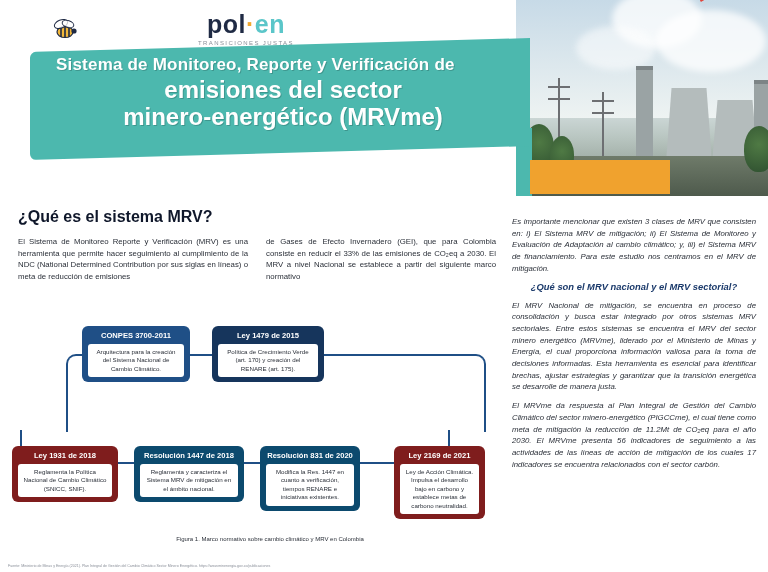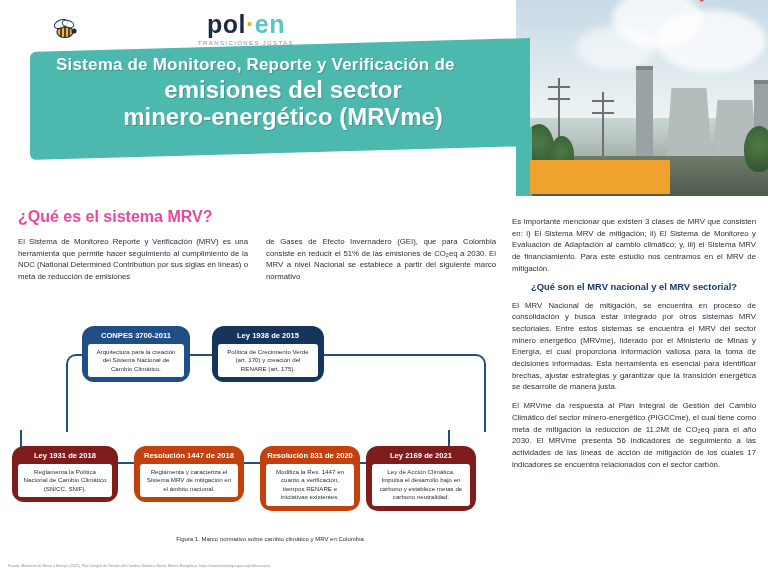--- a/index.html
+++ b/index.html
@@ -116,21 +116,21 @@
     width: 140px; height: 34px; background: #f0a22e;
   }
   .teal-accent {
     position: absolute; left: 500px; top: 128px;
     width: 16px; height: 68px; background: #4cb8ae;
   }
 
   
   .h1 {
     position: absolute; left: 18px; top: 208px;
-    font-size: 16px; font-weight: bold; color: #ec4899;
+    font-size: 16px; font-weight: bold; color: #0f172a;
   }
   .intro {
     position: absolute; left: 18px; top: 236px; width: 478px;
     column-count: 2; column-gap: 18px;
     font-size: 7.8px; line-height: 1.5; color: #2a2f38; text-align: justify;
   }
 
   
   .timeline {
     position: absolute; left: 6px; top: 318px; width: 500px; height: 212px;
@@ -140,48 +140,48 @@
   }
   .tl-top {
     left: 60px; top: 36px; width: 420px; height: 78px;
     border-bottom: none; border-radius: 10px 10px 0 0;
   }
   .tl-bottom {
     left: 14px; top: 112px; width: 430px; height: 34px;
     border-top: none; border-radius: 0 0 10px 10px;
   }
   .card {
-    position: absolute; border-radius: 12px; padding: 5px 6px;
+    position: absolute; border-radius: 6px; padding: 5px 6px;
     color: #ffffff;
   }
   .card-title {
     font-size: 7.6px; font-weight: bold; text-align: center; line-height: 1.2;
   }
   .card-body {
     margin-top: 4px; background: #ffffff; color: #2a2f38;
     border-radius: 3px; padding: 4px 5px;
     font-size: 6.2px; line-height: 1.35; text-align: center;
   }
   .c-blue  { background: #1f4f86; }
   .c-dark  { background: #16355c; }
-  .c-teal  { background: #c2410c; }
+  .c-teal  { background: #0c4a6e; }
   .c-navy  { background: #7f1d1d; }
   .fig-caption {
     position: absolute; left: 80px; top: 536px; width: 380px;
     font-size: 6px; color: #2a2f38; text-align: center;
   }
   .footer-note {
     position: absolute; left: 8px; bottom: 4px; width: 500px;
     font-size: 3.6px; color: #8a8f99;
   }
 
   
   .rcol {
     position: absolute; left: 512px; top: 216px; width: 244px;
-    font-size: 7.8px; line-height: 1.5; color: #2a2f38; text-align: justify;
+    font-size: 7.8px; line-height: 1.5; color: #2a2f38; text-align: justify; font-style: italic;
   }
   .rcol p { margin-bottom: 7px; }
   .rcol h2 {
     font-size: 9.4px; color: #1b3a6b; font-weight: bold;
     margin: 4px 0 6px; line-height: 1.3; text-align: center;
   }
 </style>
 </head>
 <body>
 
@@ -236,49 +236,49 @@
         <div class="title-l1">Sistema de Monitoreo, Reporte y Verificación de</div>
         <div class="title-l2">emisiones del sector</div>
         <div class="title-l3">minero-energético (MRVme)</div>
       </div>
     </div>
   </div>
 
   <div class="h1">¿Qué es el sistema MRV?</div>
   <div class="intro">
     <span>El Sistema de Monitoreo Reporte y Verificación (MRV) es una herramienta que permite hacer seguimiento al cumplimiento de la NDC (National Determined Contribution por sus siglas en líneas) o meta de reducción de emisiones</span>
-    <span style="display:block; break-before:column;">de Gases de Efecto Invernadero (GEI), que para Colombia consiste en reducir el 51% de las emisiones de CO₂eq a 2030. El MRV a nivel Nacional se establece a partir del siguiente marco normativo</span>
+    <span style="display:block; break-before:column;">de Gases de Efecto Invernadero (GEI), que para Colombia consiste en reducir el 33% de las emisiones de CO₂eq a 2030. El MRV a nivel Nacional se establece a partir del siguiente marco normativo</span>
   </div>
 
   <div class="timeline">
     <div class="tl-line tl-top"></div>
     <div class="tl-line tl-bottom"></div>
 
     <div class="card c-blue" style="left:76px; top:8px; width:108px;">
       <div class="card-title">CONPES 3700-2011</div>
       <div class="card-body">Arquitectura para la creación del Sistema Nacional de Cambio Climático.</div>
     </div>
     <div class="card c-dark" style="left:206px; top:8px; width:112px;">
-      <div class="card-title">Ley 1938 de 2015</div>
+      <div class="card-title">Ley 1479 de 2015</div>
       <div class="card-body">Política de Crecimiento Verde (art. 170) y creación del RENARE (art. 175).</div>
     </div>
 
     <div class="card c-navy" style="left:6px; top:128px; width:106px;">
       <div class="card-title">Ley 1931 de 2018</div>
       <div class="card-body">Reglamenta la Política Nacional de Cambio Climático (SNICC, SNIF).</div>
     </div>
     <div class="card c-teal" style="left:128px; top:128px; width:110px;">
       <div class="card-title">Resolución 1447 de 2018</div>
       <div class="card-body">Reglamenta y caracteriza el Sistema MRV de mitigación en el ámbito nacional.</div>
     </div>
     <div class="card c-teal" style="left:254px; top:128px; width:100px;">
       <div class="card-title">Resolución 831 de 2020</div>
       <div class="card-body">Modifica la Res. 1447 en cuanto a verificación, tiempos RENARE e iniciativas existentes.</div>
     </div>
-    <div class="card c-navy" style="left:360px; top:128px; width:110px;">
+    <div class="card c-navy" style="left:388px; top:128px; width:91px;">
       <div class="card-title">Ley 2169 de 2021</div>
       <div class="card-body">Ley de Acción Climática. Impulsa el desarrollo bajo en carbono y establece metas de carbono neutralidad.</div>
     </div>
   </div>
 
   <div class="fig-caption">Figura 1. Marco normativo sobre cambio climático y MRV en Colombia</div>
   <div class="footer-note">Fuente: Ministerio de Minas y Energía (2021). Plan Integral de Gestión del Cambio Climático Sector Minero Energético. https://www.minenergia.gov.co/publicaciones</div>
 
   <div class="rcol">
     <p>Es importante mencionar que existen 3 clases de MRV que consisten en: i) El Sistema MRV de mitigación; ii) El Sistema de Monitoreo y Evaluación de Adaptación al cambio climático; y, iii) el Sistema MRV de financiamiento. Para este estudio nos centramos en el MRV de mitigación.</p>

